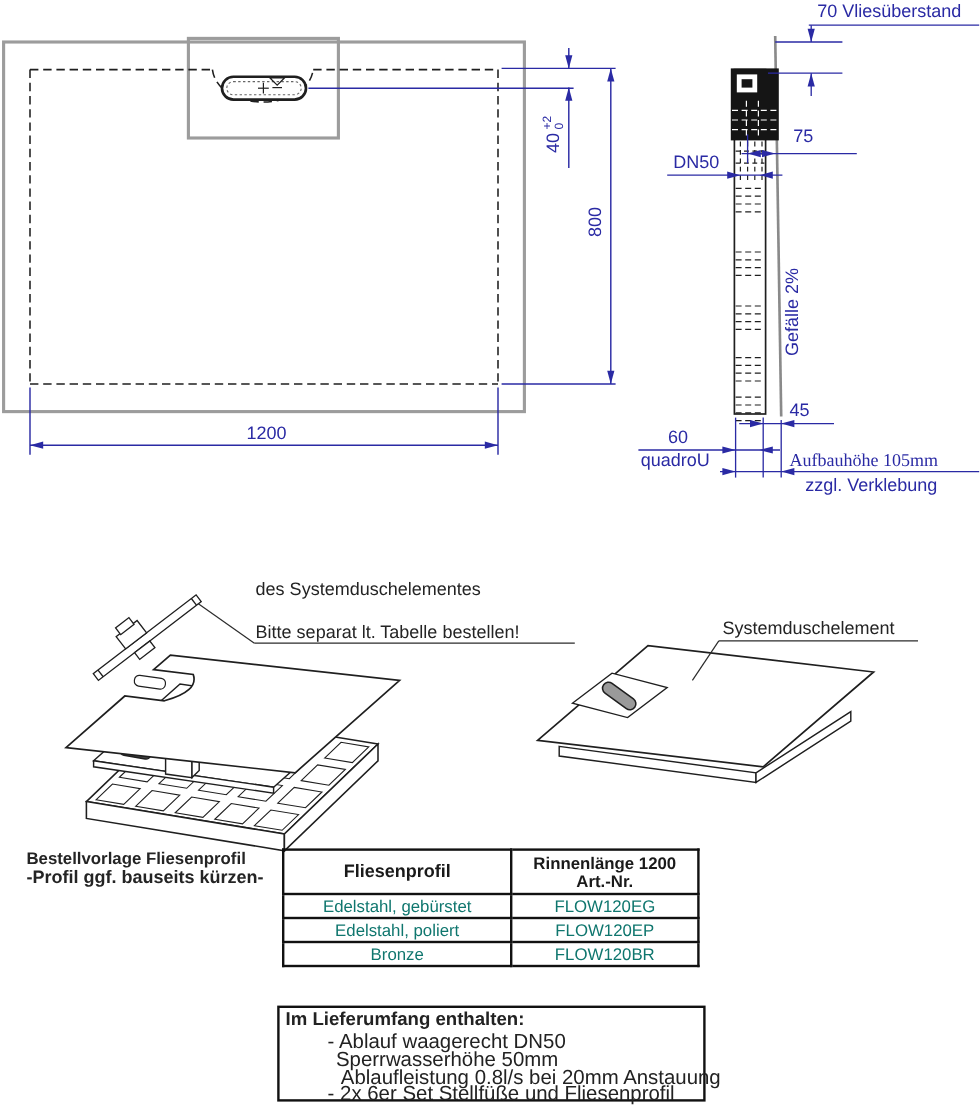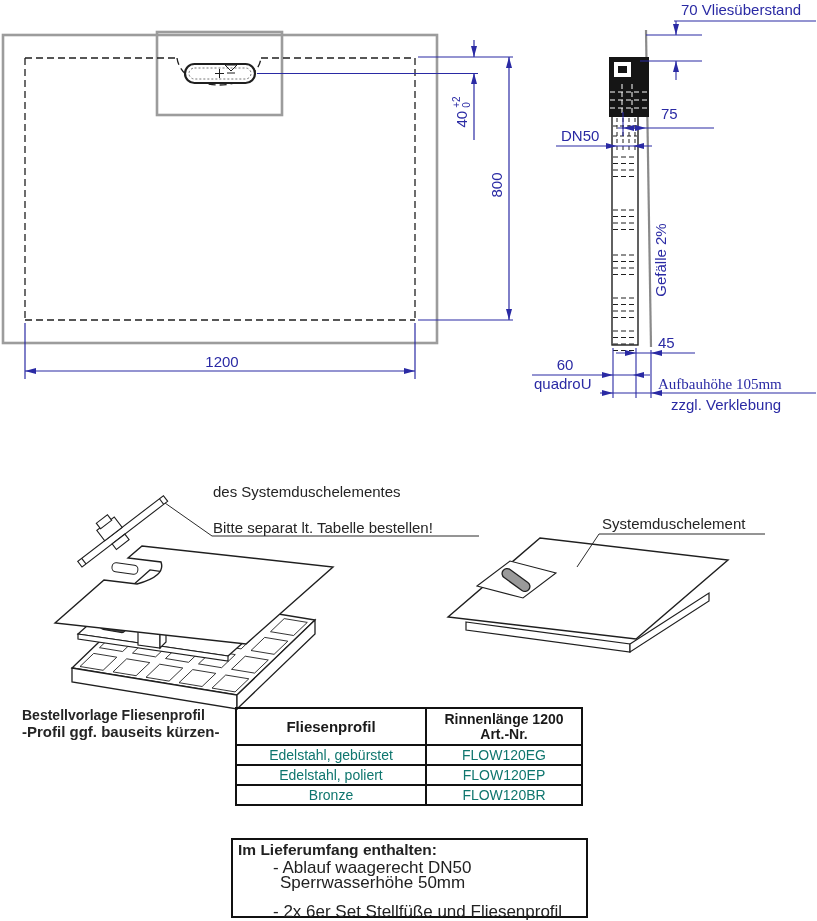--- a/index.html
+++ b/index.html
@@ -301,16 +301,17 @@
     <td class="cell">Bronze</td>
     <td class="cell">FLOW120BR</td>
   </tr>
 </tbody>
     </table>
 
 <div id="scopebox">
   <span class="b" style="left:5px;top:1px;font-size:15.5px;">Im Lieferumfang enthalten:</span>
   <span style="left:40px;top:18px;">- Ablauf waagerecht DN50</span>
   <span style="left:47px;top:33px;">Sperrwasserhöhe 50mm</span>
+  <span style="left:51px;top:48px;">Ablaufleistung 0.8l/s bei 20mm Anstauung</span>
   <span style="left:40px;top:62px;">- 2x 6er Set Stellfüße und Fliesenprofil</span>
 </div>
 
 </div>
 
 </body></html>

